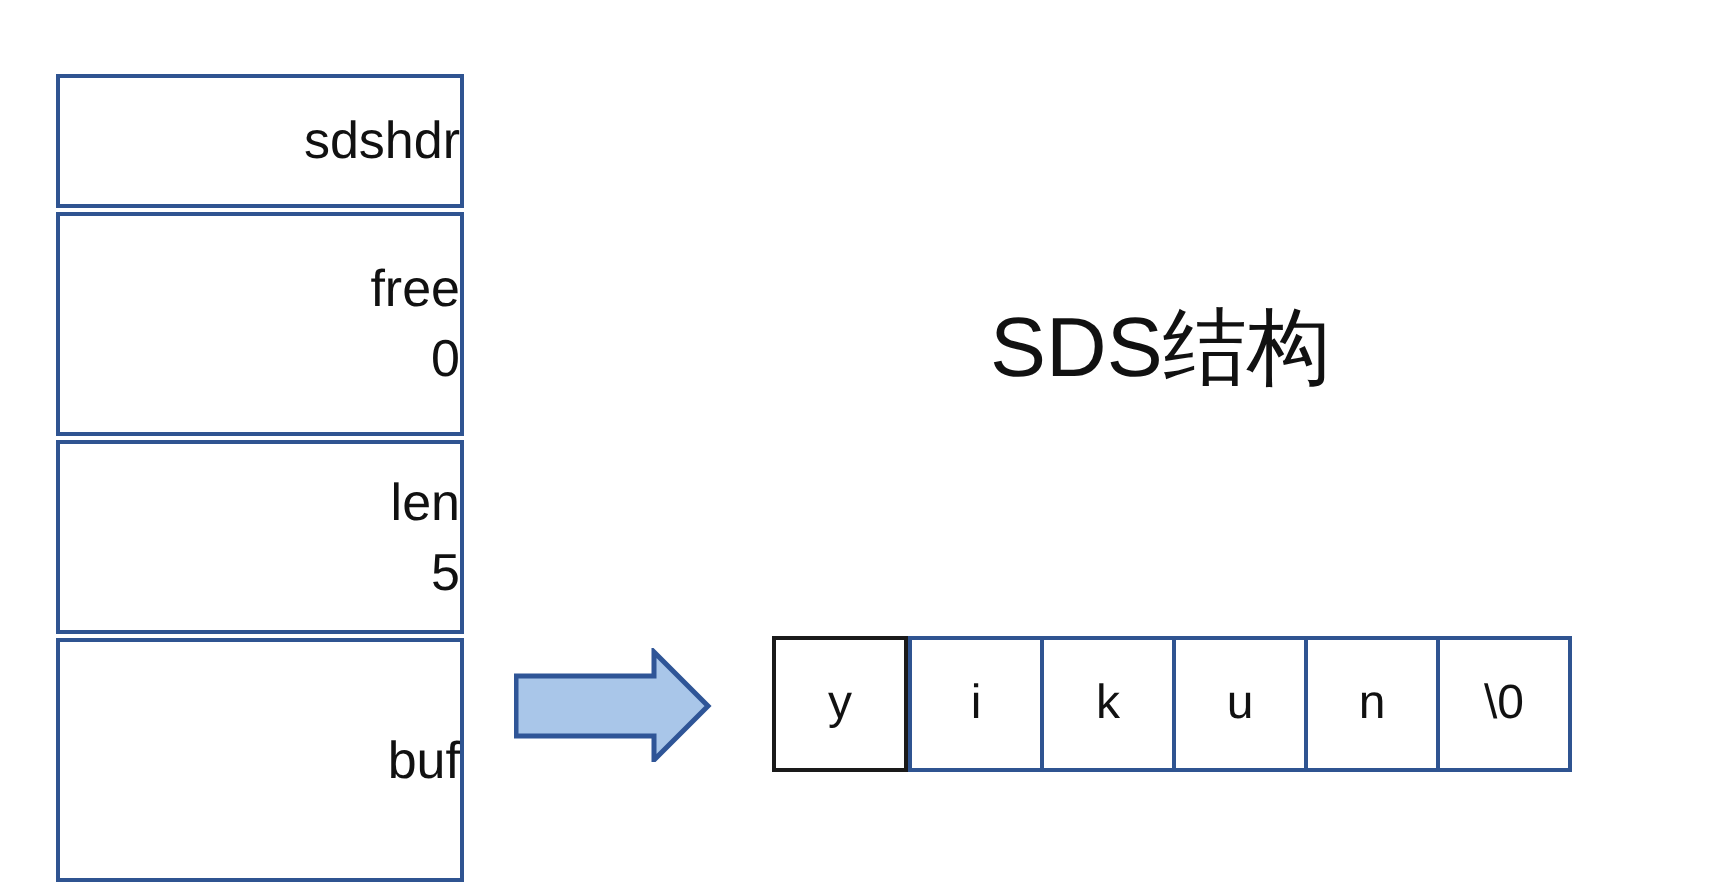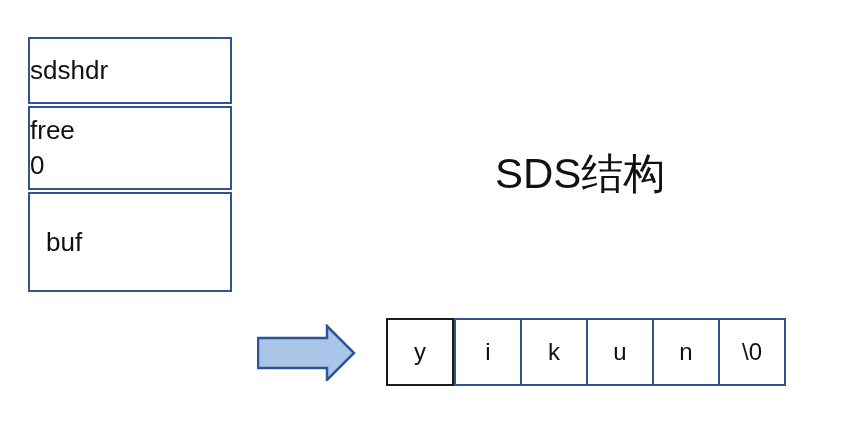--- a/index.html
+++ b/index.html
@@ -26,30 +26,30 @@
     display: flex;
     flex-direction: column;
     gap: 2px;
   }
   .struct-row {
     box-sizing: border-box;
     border: 2px solid var(--border_blue, #2F5491);
     background: #fff;
     display: flex;
     flex-direction: column;
-    align-items: flex-start;
+    align-items: flex-end;
     justify-content: center;
     font-size: 26px;
     line-height: 35px;
     text-align: center;
   }
   .struct-row.r1 { height: 67px; }
-  .struct-row.r2 { height: 84px; }
+  .struct-row.r2 { height: 112px; }
   .struct-row.r3 { height: 97px; }
-  .struct-row.r4 { height: 100px; padding-left: 16px; }
+  .struct-row.r4 { height: 122px; padding-left: 16px; }
 
   
   .title {
     position: absolute;
     left: 495px;
     top: 153px;
     font-size: 42px;
     line-height: 1;
     white-space: nowrap;
     color: var(--text, #111111);
@@ -102,20 +102,24 @@
 <div class="canvas">
 
   <div class="struct">
     <div class="struct-row r1">
       <div>sdshdr</div>
     </div>
     <div class="struct-row r2">
       <div>free</div>
       <div>0</div>
     </div>
+    <div class="struct-row r3">
+      <div>len</div>
+      <div>5</div>
+    </div>
     <div class="struct-row r4">
       <div>buf</div>
     </div>
   </div>
 
   <div class="title">SDS结构</div>
 
   <svg class="arrow-svg" viewBox="0 0 99 57" aria-hidden="true">
     <polygon points="1,14 70,14 70,2 97,29 70,56 70,44 1,44"></polygon>
   </svg>

